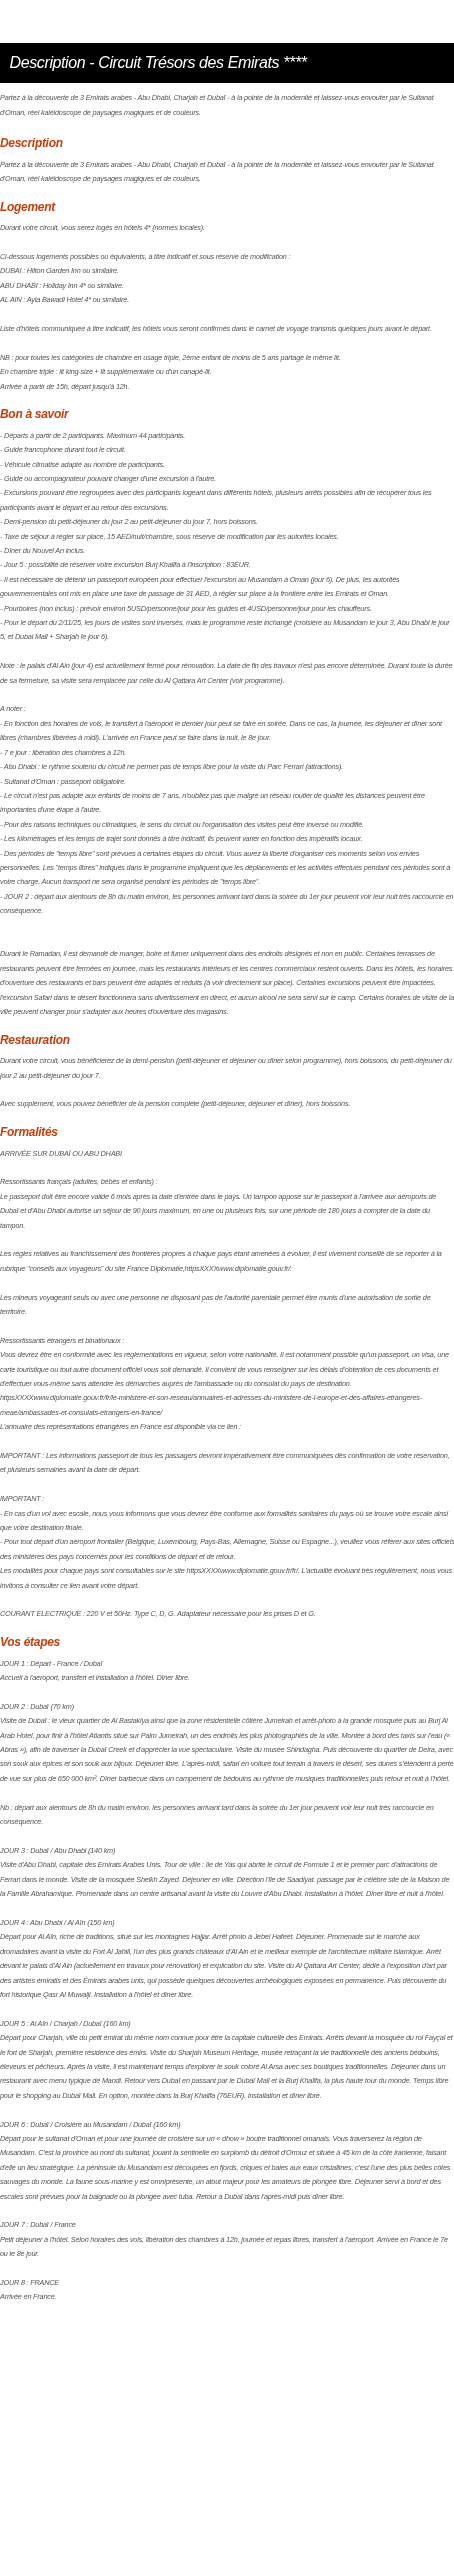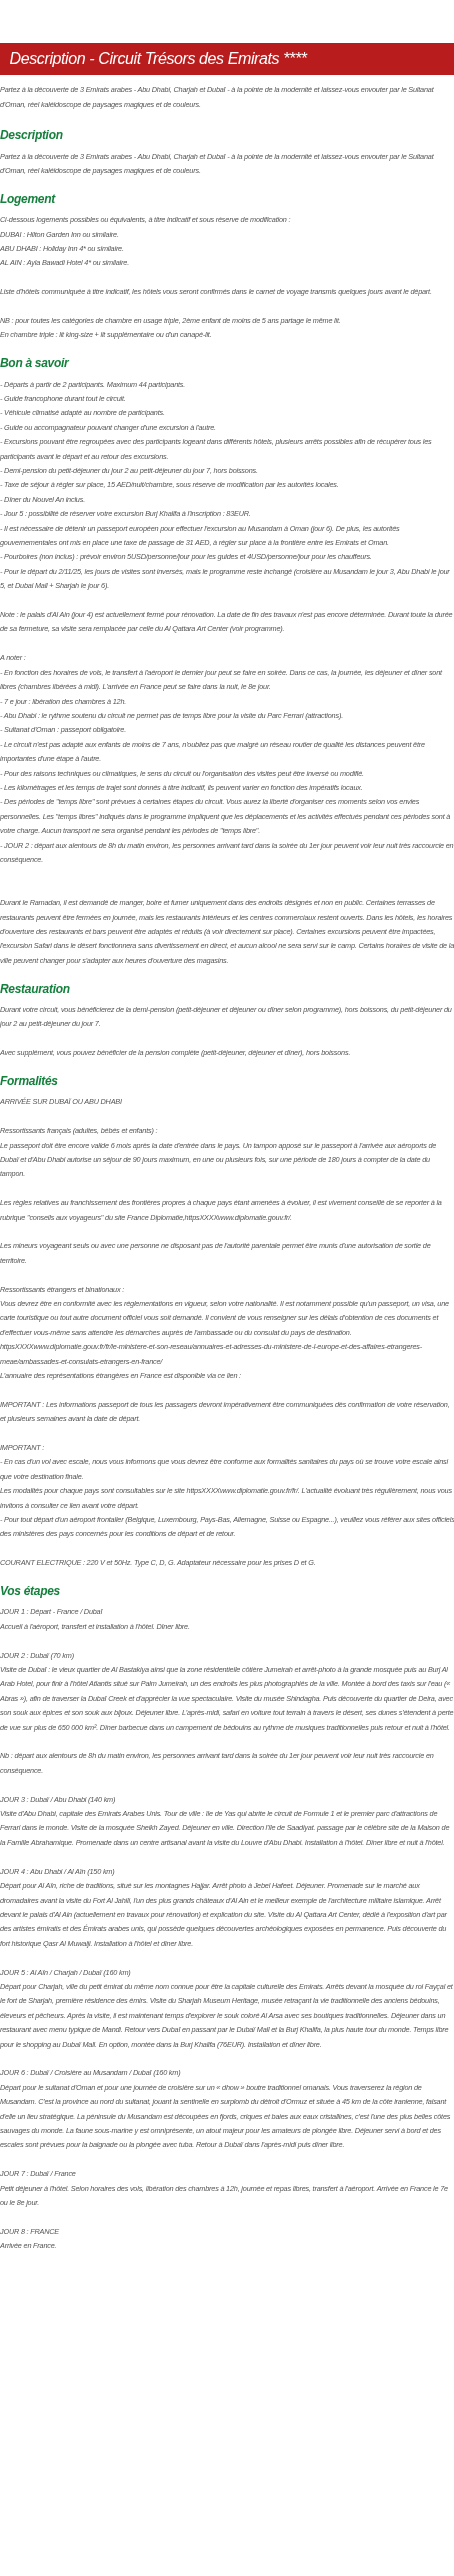--- a/index.html
+++ b/index.html
@@ -8,38 +8,38 @@
       width: 455px;
       font-family: "Liberation Sans", "DejaVu Sans", sans-serif;
       color: #555555;
       font-style: italic;
       font-size: 7.3px;
       line-height: 14.4px;
       letter-spacing: -0.2px;
     }
     .page { padding-top: 43px; padding-bottom: 42px; }
     .title-bar {
-      background: #b91c1c;
-      height: 32px;
+      background: #000000;
+      height: 40px;
       display: flex;
       align-items: center;
       padding-left: 9.6px;
       margin-bottom: 8.4px;
     }
     .title-bar h1 {
       color: #ffffff;
       font-style: italic;
       font-weight: normal;
       font-size: 16px;
       letter-spacing: -0.4px;
       line-height: 1;
     }
     .section { padding: 0; }
     .section-heading {
-      color: #15803d;
+      color: #c2410c;
       font-style: italic;
       font-weight: bold;
       font-size: 12px;
       letter-spacing: -0.3px;
       line-height: 1;
       margin-top: 12px;
       margin-bottom: 8.4px;
     }
     .para { margin-bottom: 14.4px; }
     .para .line { display: block; }
@@ -60,30 +60,32 @@
 
   <p class="intro">Partez à la découverte de 3 Emirats arabes - Abu Dhabi, Charjah et Dubaï - à la pointe de la modernité et laissez-vous envouter par le Sultanat d'Oman, réel kaléidoscope de paysages magiques et de couleurs.</p>
 
   <section class="section">
     <h2 class="section-heading">Description</h2>
     <p class="para">Partez à la découverte de 3 Emirats arabes - Abu Dhabi, Charjah et Dubaï - à la pointe de la modernité et laissez-vous envouter par le Sultanat d'Oman, réel kaléidoscope de paysages magiques et de couleurs.</p>
   </section>
 
   <section class="section">
     <h2 class="section-heading">Logement</h2>
+    <p class="para">Durant votre circuit, vous serez logés en hôtels 4* (normes locales).</p>
     <p class="para">
       <span class="line">Ci-dessous logements possibles ou équivalents, à titre indicatif et sous réserve de modification :</span>
       <span class="line">DUBAI : Hilton Garden Inn ou similaire.</span>
       <span class="line">ABU DHABI : Holiday Inn 4* ou similaire.</span>
       <span class="line">AL AIN : Ayla Bawadi Hotel 4* ou similaire.</span>
     </p>
     <p class="para">Liste d'hôtels communiquée à titre indicatif, les hôtels vous seront confirmés dans le carnet de voyage transmis quelques jours avant le départ.</p>
     <p class="para">
       <span class="line">NB : pour toutes les catégories de chambre en usage triple, 2ème enfant de moins de 5 ans partage le même lit.</span>
       <span class="line">En chambre triple : lit king-size + lit supplémentaire ou d'un canapé-lit.</span>
+      <span class="line">Arrivée à partir de 15h, départ jusqu'à 12h.</span>
     </p>
   </section>
 
   <section class="section">
     <h2 class="section-heading">Bon à savoir</h2>
     <p class="para">
       <span class="line">- Départs à partir de 2 participants. Maximum 44 participants.</span>
       <span class="line">- Guide francophone durant tout le circuit.</span>
       <span class="line">- Véhicule climatisé adapté au nombre de participants.</span>
       <span class="line">- Guide ou accompagnateur pouvant changer d'une excursion à l'autre.</span>
@@ -131,22 +133,22 @@
     <p class="para">
       <span class="line">Ressortissants étrangers et binationaux :</span>
       <span class="line">Vous devrez être en conformité avec les réglementations en vigueur, selon votre nationalité. Il est notamment possible qu'un passeport, un visa, une carte touristique ou tout autre document officiel vous soit demandé. Il convient de vous renseigner sur les délais d'obtention de ces documents et d'effectuer vous-même sans attendre les démarches auprès de l'ambassade ou du consulat du pays de destination.</span>
       <span class="line">httpsXXXXwww.diplomatie.gouv.fr/fr/le-ministere-et-son-reseau/annuaires-et-adresses-du-ministere-de-l-europe-et-des-affaires-etrangeres-meae/ambassades-et-consulats-etrangers-en-france/</span>
       <span class="line">L'annuaire des représentations étrangères en France est disponible via ce lien :</span>
     </p>
     <p class="para">IMPORTANT : Les informations passeport de tous les passagers devront impérativement être communiquées dès confirmation de votre réservation, et plusieurs semaines avant la date de départ.</p>
     <p class="para">
       <span class="line">IMPORTANT :</span>
       <span class="line">- En cas d'un vol avec escale, nous vous informons que vous devrez être conforme aux formalités sanitaires du pays où se trouve votre escale ainsi que votre destination finale.</span>
+      <span class="line">- Pour tout départ d'un aéroport frontalier (Belgique, Luxembourg, Pays-Bas, Allemagne, Suisse ou Espagne...), veuillez vous référer aux sites officiels des ministères des pays concernés pour les conditions de départ et de retour.</span>
       <span class="line">Les modalités pour chaque pays sont consultables sur le site httpsXXXXwww.diplomatie.gouv.fr/fr/. L'actualité évoluant très régulièrement, nous vous invitons à consulter ce lien avant votre départ.</span>
-      <span class="line">- Pour tout départ d'un aéroport frontalier (Belgique, Luxembourg, Pays-Bas, Allemagne, Suisse ou Espagne...), veuillez vous référer aux sites officiels des ministères des pays concernés pour les conditions de départ et de retour.</span>
     </p>
     <p class="para">COURANT ELECTRIQUE : 220 V et 50Hz. Type C, D, G. Adaptateur nécessaire pour les prises D et G.</p>
   </section>
 
   <section class="section">
     <h2 class="section-heading">Vos étapes</h2>
 
     <div class="day">
       <span class="day-title">JOUR 1 : Départ - France / Dubaï</span>
       <span class="day-text">Accueil à l'aéroport, transfert et installation à l'hôtel. Dîner libre.</span>

